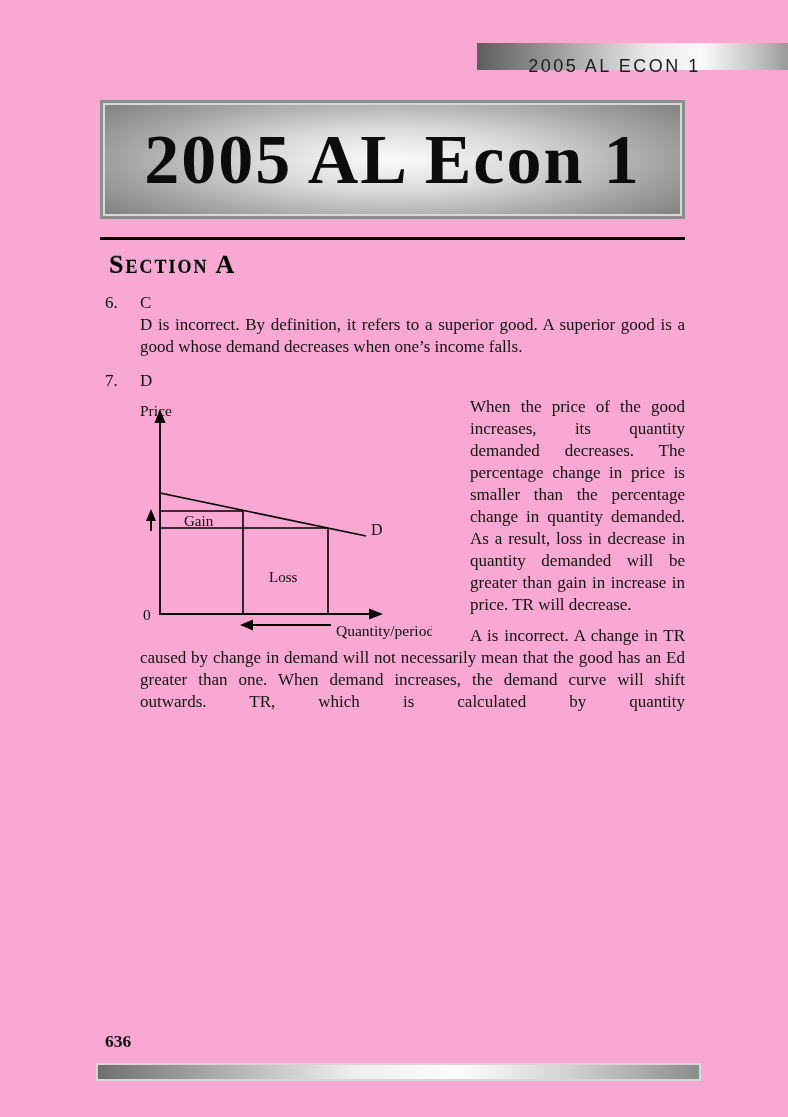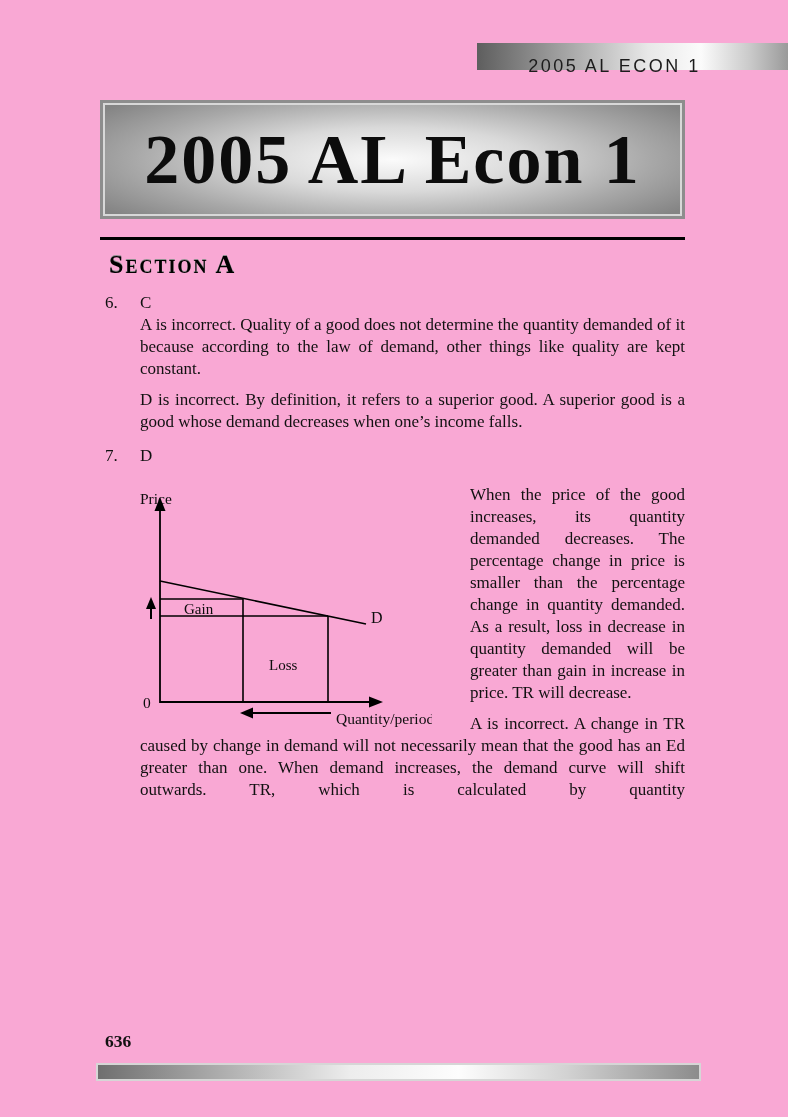--- a/index.html
+++ b/index.html
@@ -86,21 +86,21 @@
   .question + .question { margin-top: 12px; }
   .qnum { width: 35px; flex: 0 0 35px; }
   .qbody { flex: 1 1 auto; min-width: 0; }
   .answer { height: 22px; }
   .qbody p {
     margin: 0 0 9px 0;
     text-align: justify;
   }
   .qbody p:last-child { margin-bottom: 0; }
 
-  .wrapzone { margin-top: 17px; }
+  .wrapzone { margin-top: 4px; }
   .wrapzone::after { content: ""; display: block; clear: both; }
   .diagram-float {
     float: left;
     width: 332px;
     height: 248px;
     margin: 2px 38px 0 -40px; 
   }
   .diagram-float svg { display: block; width: 332px; height: 248px; }
   .diagram-float text {
     font-family: "Liberation Serif", serif;
@@ -140,21 +140,20 @@
   <hr class="rule">
 
   <div class="section-heading">Section A</div>
 
   <div class="content">
 
     <div class="question">
       <div class="qnum">6.</div>
       <div class="qbody">
         <div class="answer">C</div>
-        <p>A is incorrect. Quality of a good does not determine the quantity demanded of it because according to the law of demand, other things like quality are kept constant.</p>
         <p>D is incorrect. By definition, it refers to a superior good. A superior good is a good whose demand decreases when one’s income falls.</p>
       </div>
     </div>
 
     <div class="question">
       <div class="qnum">7.</div>
       <div class="qbody">
         <div class="answer">D</div>
 
         <div class="wrapzone">

